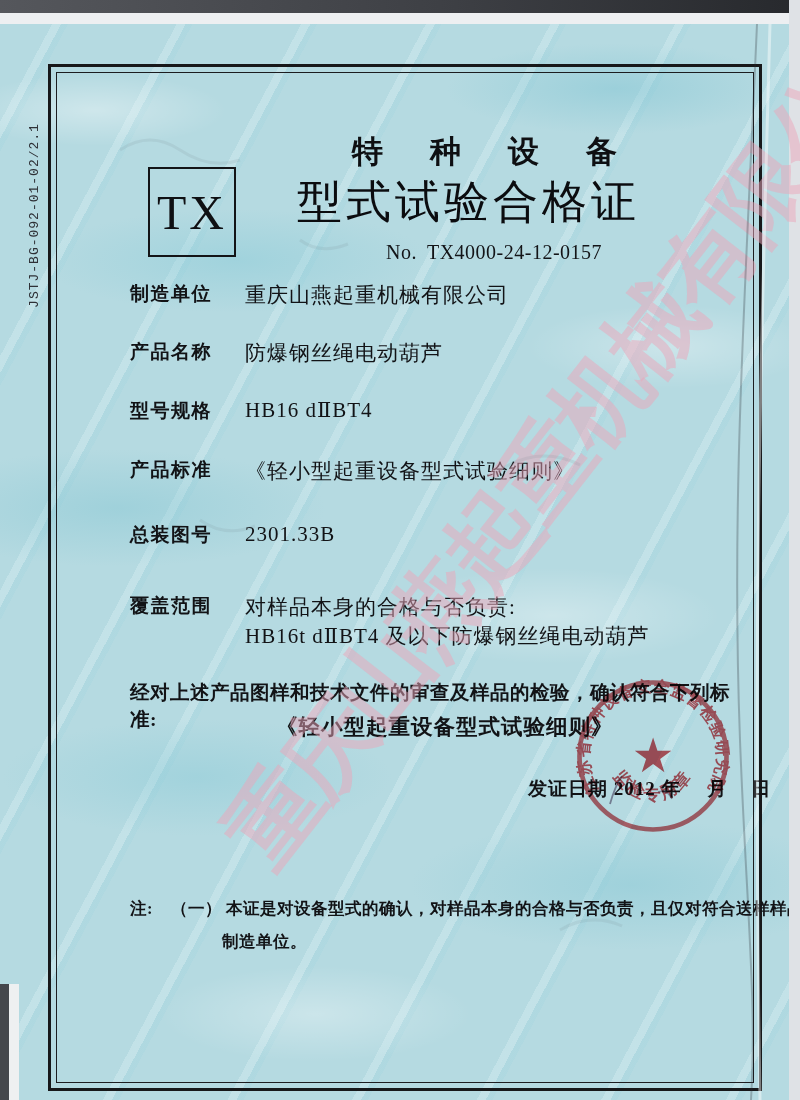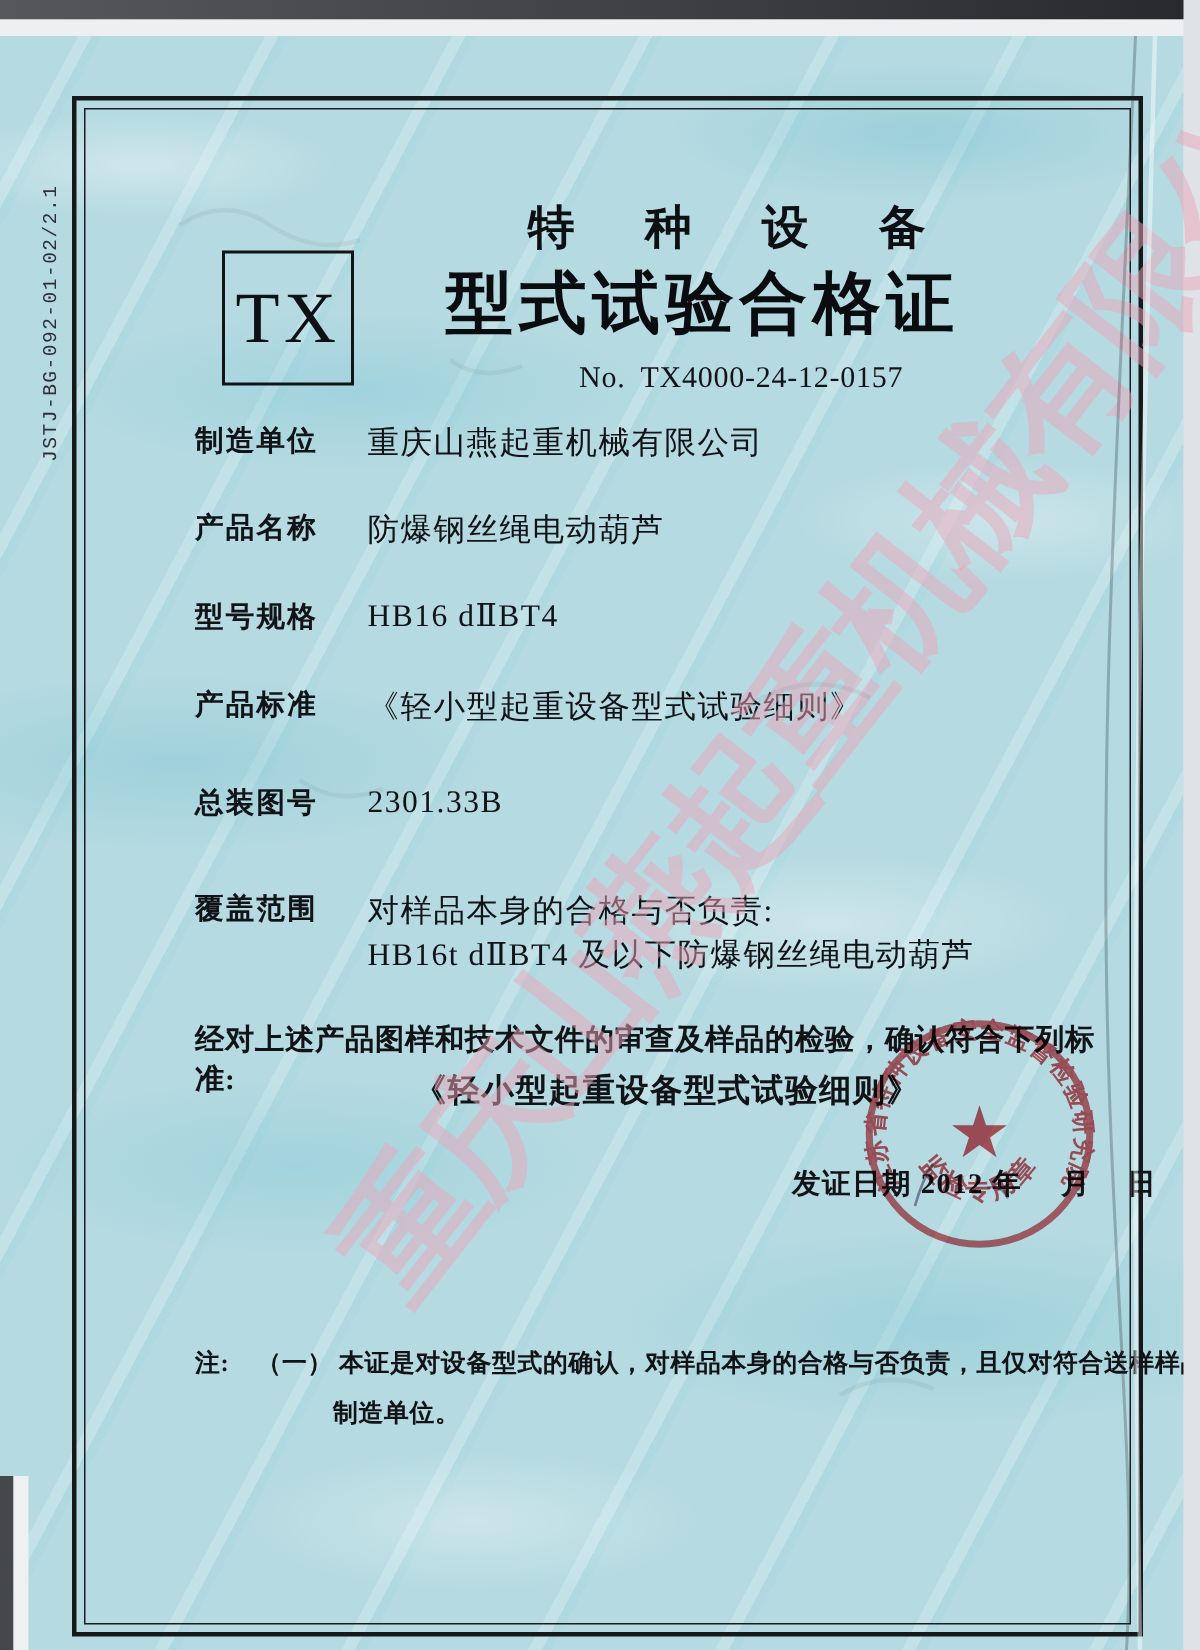--- a/index.html
+++ b/index.html
@@ -30,21 +30,21 @@
   .border-inner{position:absolute;left:5px;top:5px;right:5px;bottom:5px;border:1.5px solid #1c1d20;}
 
   .spine{position:absolute;left:-82px;top:184px;width:232px;text-align:center;
         transform:rotate(-90deg);font-family:"Liberation Mono","DejaVu Sans Mono",monospace;
         font-size:13px;letter-spacing:1px;color:#2e3036;}
 
   .tx-box{position:absolute;left:148px;top:99px;width:84px;height:86px;border:2.5px solid #131417;
         display:flex;align-items:center;justify-content:center;font-size:48px;letter-spacing:3px;color:#0f1013;margin-top:44px;}
   .title1{position:absolute;left:352px;top:107px;font-size:31px;letter-spacing:47px;white-space:nowrap;
         font-weight:600;color:#0e0f12;}
-  .title2{position:absolute;left:297px;top:148px;font-size:45px;font-weight:bold;letter-spacing:4px;
+  .title2{position:absolute;left:297px;top:148px;font-size:45px;font-weight:normal;letter-spacing:4px;
         white-space:nowrap;color:#0b0c0f;}
   .cert-no{position:absolute;left:386px;top:217px;font-size:20px;letter-spacing:.5px;color:#131417;}
   .cert-no .num{margin-left:10px;text-align:right;}
 
   .frow{position:absolute;left:0;width:700px;white-space:nowrap;}
   .flabel{position:absolute;left:130px;font-size:19px;font-weight:bold;letter-spacing:1.5px;color:#121316;}
   .fvalue{position:absolute;left:245px;font-size:21px;letter-spacing:1px;color:#121316;}
   .fvalue2{position:absolute;left:245px;font-size:21px;letter-spacing:1px;color:#121316;white-space:nowrap;}
 
   .para{position:absolute;left:130px;top:655px;width:625px;font-size:19.5px;letter-spacing:.5px;

